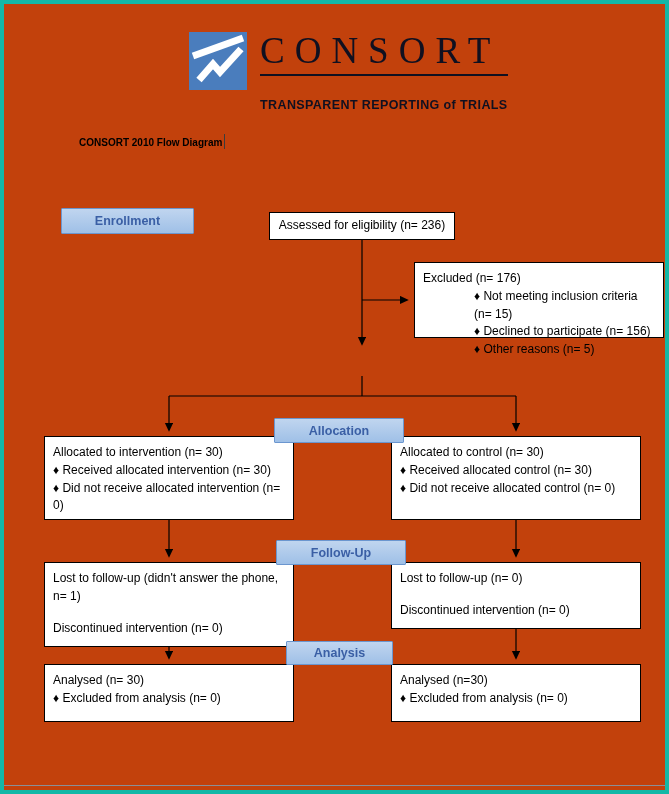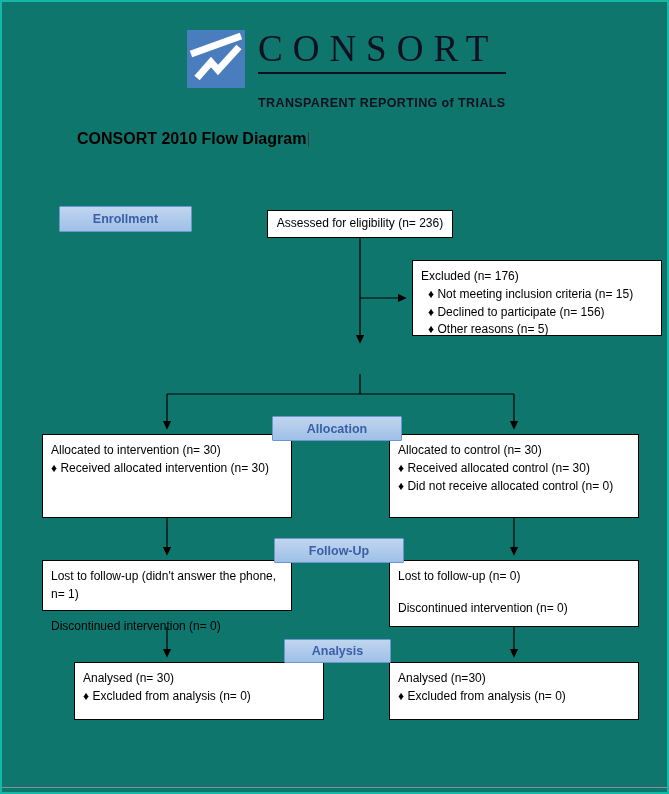--- a/index.html
+++ b/index.html
@@ -2,22 +2,22 @@
 <html><head>
 <meta charset="utf-8">
 <style>
   * { margin:0; padding:0; box-sizing:border-box; }
   html,body { background:#ffffff; }
   body { font-family:"Liberation Sans", sans-serif; }
 
   .page {
     position:relative;
     width:669px; height:794px;
-    background:#0f766e;
-    border:2px solid #14b8a6;
+    background:#c2410c;
+    border:4px solid #14b8a6;
     overflow:hidden;
   }
   .page-bottom-rule {
     position:absolute; left:0; right:0; bottom:4px;
     border-top:1.5px solid #8a8f98;
   }
 
   
   .logo { position:absolute; top:28px; left:185px; display:flex; gap:13px; align-items:flex-start; }
   .logo-mark { display:block; }
@@ -33,21 +33,21 @@
   .tagline {
     margin-top:22px;
     font-size:12.5px; font-weight:bold;
     letter-spacing:0.4px;
     color:#101020;
     white-space:nowrap;
   }
 
   
   .title-row { position:absolute; top:128px; left:75px; }
-  .doc-title { font-size:16px; font-weight:bold; color:#000;margin-top:48px; }
+  .doc-title { font-size:10px; font-weight:bold; color:#000;margin-top:48px; }
   .caret { display:inline-block; width:1px; height:15px; background:#3c3c3c; margin-left:2px; vertical-align:text-bottom; }
 
   
   .connectors { position:absolute; top:0; left:0; pointer-events:none; }
 
   
   .stage {
     position:absolute;
     display:flex; align-items:center; justify-content:center;
     background:linear-gradient(#c0d5ef, #9fc0e7);
@@ -66,31 +66,31 @@
   .box {
     position:absolute;
     background:#fff;
     border:1px solid #000;
     font-size:12px; color:#000;
     line-height:1.48;
     z-index:2;
   }
   .box.center { display:flex; align-items:center; justify-content:center; }
   .box.pad { padding:7px 8px; }
-  .indent { padding-left:7px; }
+  .indent { padding-left:7px;margin-left:44px; }
   .gap-top { margin-top:14px; }
 
   #box-assessed   { left:265px; top:208px; width:186px; height:28px; }
   #box-excluded   { left:410px; top:258px; width:250px; height:76px; }
   #box-randomized { left:287px; top:345px; width:143px; height:27px; }
   #box-alloc-l    { left:40px;  top:432px; width:250px; height:84px; }
   #box-alloc-r    { left:387px; top:432px; width:250px; height:84px; }
-  #box-fu-l       { left:40px;  top:558px; width:250px; height:51px; }
+  #box-fu-l       { left:40px;  top:558px; width:250px; height:85px; }
   #box-fu-r       { left:387px; top:558px; width:250px; height:67px; }
-  #box-an-l       { left:40px;  top:660px; width:250px; height:58px;margin-left:32px; }
+  #box-an-l       { left:40px;  top:660px; width:250px; height:58px; }
   #box-an-r       { left:387px; top:660px; width:250px; height:58px; }
 </style>
 </head>
 <body>
 
 <div class="page">
 
   <div class="logo">
     <svg class="logo-mark" width="58" height="58" viewBox="0 0 58 58">
       <rect width="58" height="58" fill="#4a7dbd"></rect>
@@ -140,20 +140,21 @@
     <div>Excluded (n= 176)</div>
     <div class="indent">♦  Not meeting inclusion criteria (n= 15)</div>
     <div class="indent">♦  Declined to participate (n= 156)</div>
     <div class="indent">♦  Other reasons (n= 5)</div>
   </div>
 
 
   <div class="box pad" id="box-alloc-l">
     <div>Allocated to intervention (n= 30)</div>
     <div>♦ Received allocated intervention (n= 30)</div>
+    <div>♦ Did not receive allocated intervention (n= 0)</div>
   </div>
 
   <div class="box pad" id="box-alloc-r">
     <div>Allocated to control (n= 30)</div>
     <div>♦ Received allocated control (n= 30)</div>
     <div>♦ Did not receive allocated control (n= 0)</div>
   </div>
 
   <div class="box pad" id="box-fu-l">
     <div>Lost to follow-up (didn't answer the phone, n= 1)</div>

